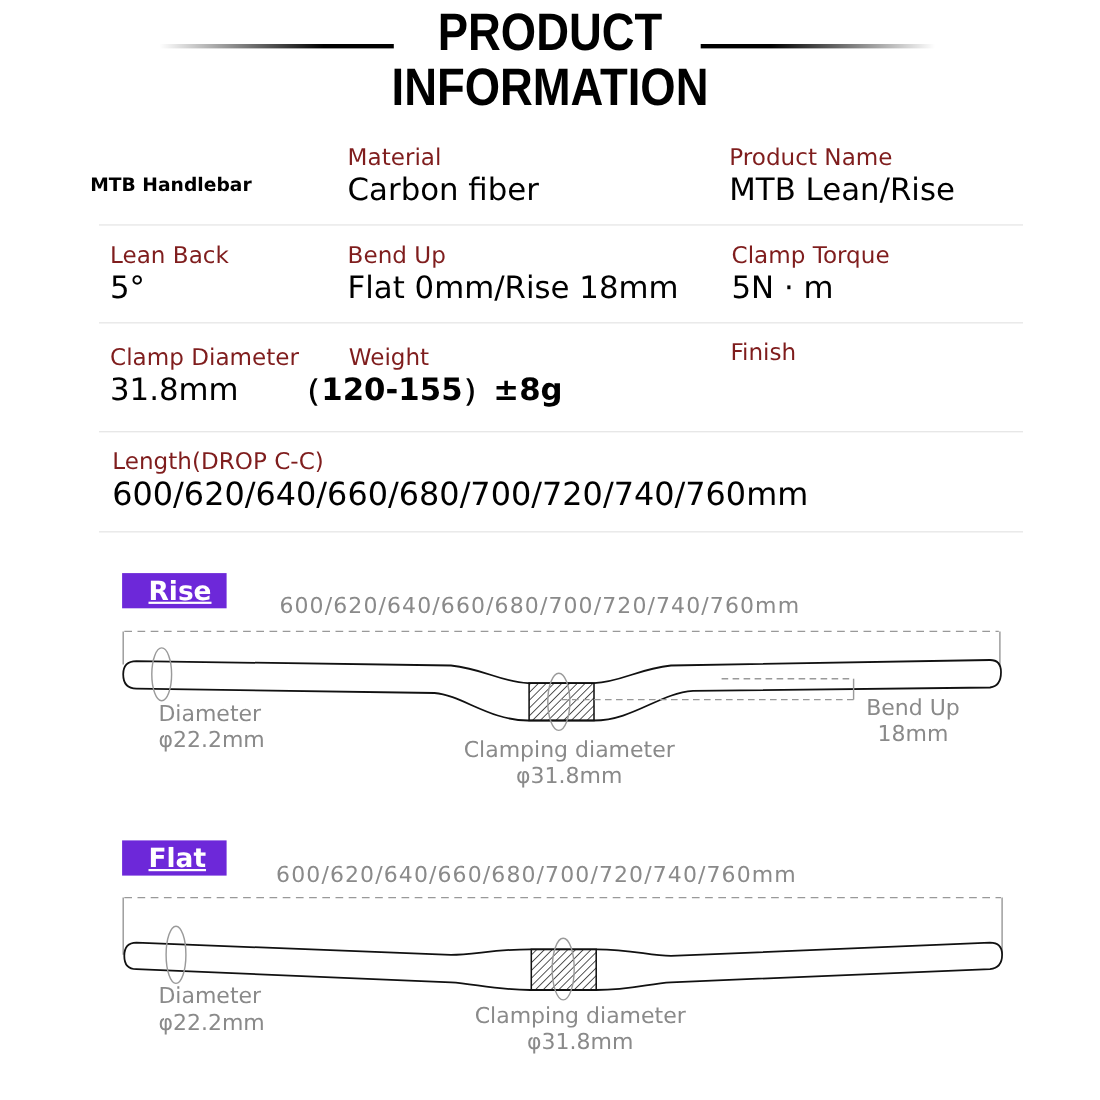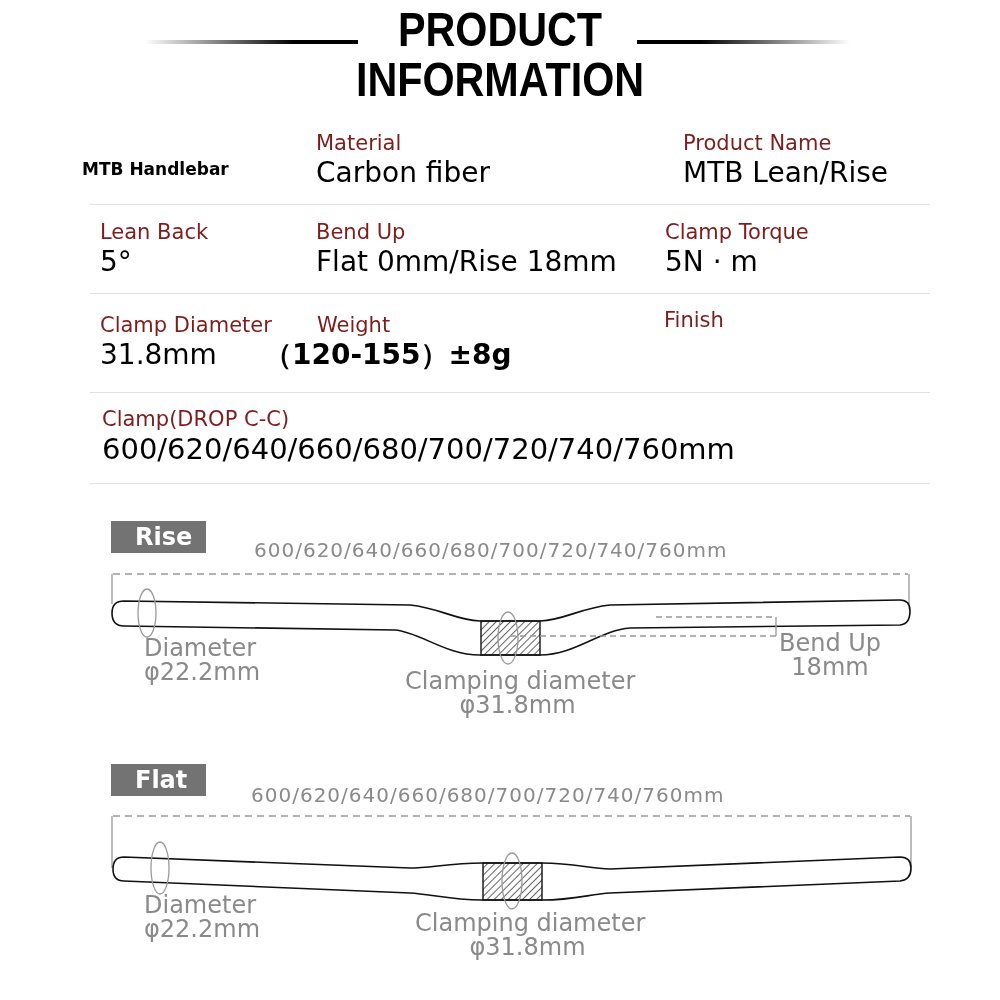--- a/index.html
+++ b/index.html
@@ -15,43 +15,43 @@
   .deco-line { position: absolute; top: 40px; height: 4px; }
   .deco-left { left: 145px; width: 213px; background: linear-gradient(to right, rgba(0,0,0,0), #000 70%); }
   .deco-right { left: 637px; width: 213px; background: linear-gradient(to left, rgba(0,0,0,0), #000 70%); }
 
   .spec { position: absolute; }
   .lbl { font-size: 21px; color: #7f1d1d; line-height: 26px; white-space: nowrap; }
   .val { font-size: 28px; color: #000; line-height: 34px; white-space: nowrap; font-weight: 500; }
   .val.bold { font-weight: bold; }
   .hr { position: absolute; left: 90px; width: 840px; height: 1px; background: #e2e2e2; }
 
-  .tag { position: absolute; background: #737373; color: #fff; font-weight: bold; font-size: 24px;
-         width: 95px; height: 32px; line-height: 32px; padding-left: 24px; }
+  .tag { position: absolute; background: #6d28d9; color: #fff; font-weight: bold; font-size: 24px;
+         width: 95px; height: 32px; line-height: 32px; padding-left: 24px; text-decoration: underline; }
 
   .dim-text { position: absolute; font-size: 20px; color: #8a8a8a; letter-spacing: 1px; white-space: nowrap; }
-  .note { position: absolute; font-size: 24px; color: #8a8a8a; line-height: 24px; white-space: nowrap; text-align: center; }
+  .note { position: absolute; font-size: 20px; color: #8a8a8a; line-height: 24px; white-space: nowrap; text-align: center; }
   svg.diagram { position: absolute; left: 0; width: 1000px; overflow: visible; }
 </style>
 </head>
 <body>
 
 <div class="deco-line deco-left"></div>
 <div class="deco-line deco-right"></div>
 <div class="title-line title-1">PRODUCT</div>
 <div class="title-line title-2">INFORMATION</div>
 
 <div class="spec" style="left:82px; top:152px;">
   <div class="val bold" style="font-size:17px;">MTB Handlebar</div>
 </div>
 <div class="spec" style="left:316px; top:130px;">
   <div class="lbl">Material</div>
   <div class="val">Carbon fiber</div>
 </div>
-<div class="spec" style="left:663px; top:130px;margin-left:20px;">
+<div class="spec" style="left:663px; top:130px;">
   <div class="lbl">Product Name</div>
   <div class="val">MTB Lean/Rise</div>
 </div>
 <div class="hr" style="top:204px;"></div>
 
 <div class="spec" style="left:100px; top:219px;">
   <div class="lbl">Lean Back</div>
   <div class="val">5°</div>
 </div>
 <div class="spec" style="left:316px; top:219px;">
@@ -73,21 +73,21 @@
 </div>
 <div class="spec" style="left:264px; top:338px;">
   <div class="val" style="font-size:28px; font-weight:bold;">（120-155）±8g</div>
 </div>
 <div class="spec" style="left:664px; top:307px;">
   <div class="lbl">Finish</div>
 </div>
 <div class="hr" style="top:392px;"></div>
 
 <div class="spec" style="left:102px; top:406px;">
-  <div class="lbl">Clamp(DROP C-C)</div>
+  <div class="lbl">Length(DROP C-C)</div>
   <div class="val" style="font-size:29px;">600/620/640/660/680/700/720/740/760mm</div>
 </div>
 <div class="hr" style="top:483px;"></div>
 
 <div class="tag" style="left:111px; top:521px;">Rise</div>
 <div class="dim-text" style="left:254px; top:538px;">600/620/640/660/680/700/720/740/760mm</div>
 
 <svg class="diagram" style="top:560px;" height="120" viewBox="0 560 1000 120">
   <defs>
     <pattern id="hatch" patternUnits="userSpaceOnUse" width="5" height="5" patternTransform="rotate(45)">

